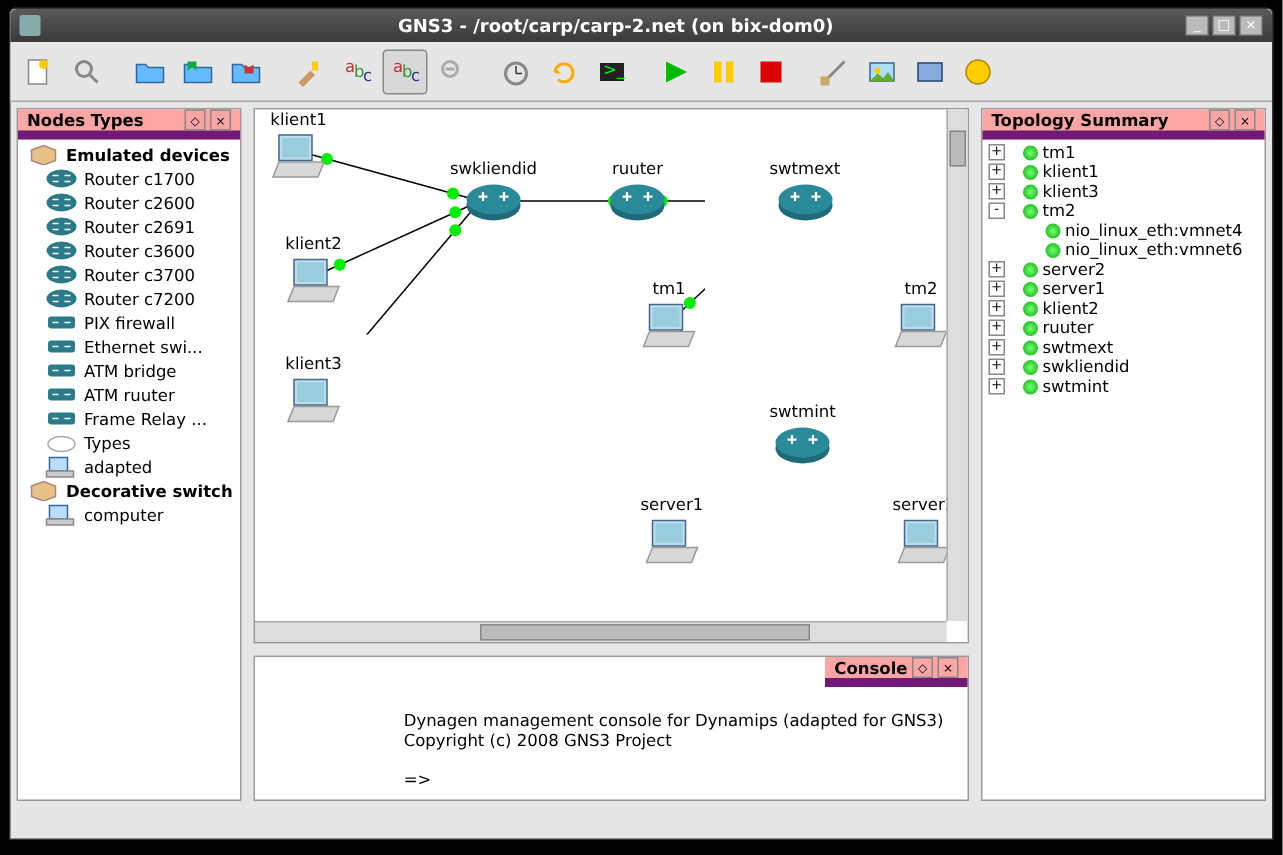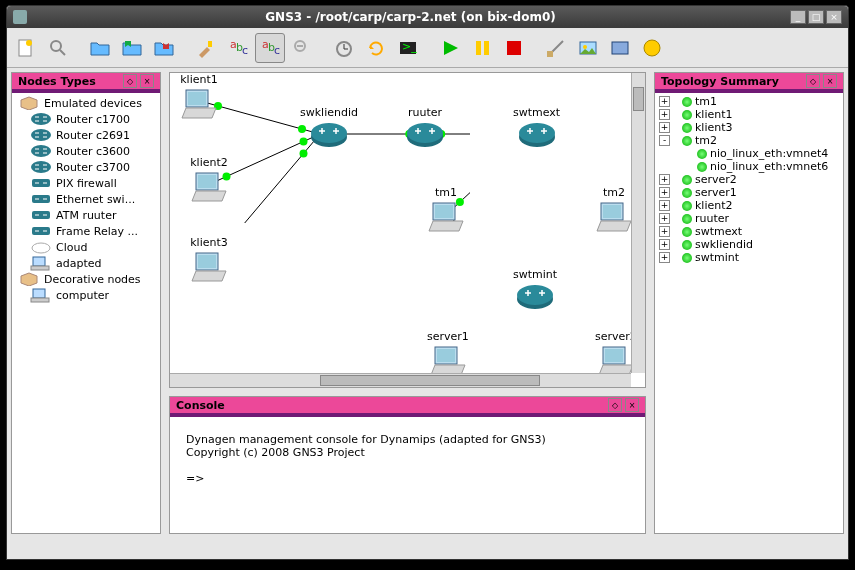--- a/index.html
+++ b/index.html
@@ -11,37 +11,37 @@
 .win-btn { width: 16px; height: 14px; margin-left: 2px; background: #bbb; border: 1px solid #666; display: flex; align-items: center; justify-content: center; font-size: 9px; cursor: pointer; }
 .menubar { height: 22px; display: flex; align-items: center; padding: 0 6px; background: #eee; border-bottom: 1px solid #ccc; }
 .menu-item { padding: 2px 8px; cursor: pointer; }
 .menu-item u { text-decoration: underline; }
 .toolbar { height: 40px; display: flex; align-items: center; padding: 0 4px; background: #e6e6e6; border-bottom: 1px solid #aaa; gap: 2px; }
 .tb-sep { width: 8px; }
 .tb-btn { width: 30px; height: 30px; border: 1px solid transparent; border-radius: 3px; display: flex; align-items: center; justify-content: center; cursor: pointer; }
 .tb-btn.active { border: 1px solid #888; background: #d8d8d8; }
 .body-row { display: flex; height: 470px; }
 .pane { background: #fff; border: 1px solid #999; margin: 4px; display: flex; flex-direction: column; }
-.pane-header { height: 20px; display: flex; align-items: center; padding: 0 6px; background: #ec4899; border-bottom: 4px solid #701a75; }
+.pane-header { height: 20px; display: flex; align-items: center; padding: 0 6px; background: #fca5a5; border-bottom: 6px solid #701a75; }
 .pane-title { flex: 1; font-weight: bold; }
 .pane-btn { width: 14px; height: 14px; border: 1px solid #888; margin-left: 3px; font-size: 8px; display: flex; align-items: center; justify-content: center; cursor: pointer; }
 .left-pane { width: 150px; height: 462px; }
 .tree { overflow-y: auto; flex: 1; padding: 2px; }
 .tree-item { display: flex; align-items: center; padding: 1px 2px; gap: 4px; cursor: pointer; white-space: nowrap; }
-.tree-item.cat { font-weight: normal; margin-left: 2px; }
+.tree-item.cat { font-weight: bold; margin-left: 2px; }
 .tree-item.child { margin-left: 14px; text-align: center; }
 .tree-ico { width: 22px; height: 14px; flex-shrink: 0; display: flex; align-items: center; justify-content: center; }
 .center-col { flex: 1; display: flex; flex-direction: column; }
 .canvas-pane { flex: 1; position: relative; overflow: hidden; }
 .canvas-inner { position: absolute; inset: 0; background: #fff; }
 .canvas-scroll-v { position: absolute; right: 0; top: 0; bottom: 14px; width: 14px; background: #ddd; border-left: 1px solid #aaa; }
 .canvas-scroll-h { position: absolute; left: 0; right: 14px; bottom: 0; height: 14px; background: #ddd; border-top: 1px solid #aaa; }
 .thumb-v { position: absolute; left: 1px; right: 1px; top: 14px; height: 24px; background: #bbb; border: 1px solid #888; }
 .thumb-h { position: absolute; top: 1px; bottom: 1px; left: 150px; width: 220px; background: #bbb; border: 1px solid #888; }
-.console-pane { height: 138px; }
+.console-pane { height: 97px; align-items: flex-end; }
 .console-text { flex: 1; padding: 16px; font-family: "DejaVu Sans", sans-serif; font-size: 11px; white-space: pre-wrap; }
 .right-pane { width: 190px; height: 462px; }
 .topo-tree { flex: 1; overflow-y: auto; padding: 2px; }
 .topo-item { display: flex; align-items: center; gap: 3px; padding: 0 2px; cursor: pointer; white-space: nowrap; }
 .topo-exp { width: 11px; height: 11px; border: 1px solid #888; display: flex; align-items: center; justify-content: center; font-size: 9px; line-height: 1; flex-shrink: 0; }
 .topo-dot { width: 10px; height: 10px; border-radius: 50%; background: radial-gradient(#7f7,#0a0); flex-shrink: 0; }
 .topo-child { margin-left: 38px; }
 .node { position: absolute; display: flex; flex-direction: column; align-items: center; }
 .node-label { font-size: 11px; margin-bottom: 2px; }
 svg.links { position: absolute; inset: 0; }
@@ -207,39 +207,57 @@
             </span>
             <span>Router c1700</span>
           </div>
           <div class="tree-item child">
             <span class="tree-ico">
               <svg width="22" height="14">
                 <ellipse cx="11" cy="7" rx="10" ry="6" fill="#2a7a8a"></ellipse>
                 <path d="M5 5l4 0M5 9l4 0M13 5l4 0M13 9l4 0" stroke="#fff" stroke-width="1"></path>
               </svg>
             </span>
-            <span>Router c2691</span>
+            <span>Router c2600</span>
           </div>
           <div class="tree-item child">
             <span class="tree-ico">
               <svg width="22" height="14">
                 <ellipse cx="11" cy="7" rx="10" ry="6" fill="#2a7a8a"></ellipse>
                 <path d="M5 5l4 0M5 9l4 0M13 5l4 0M13 9l4 0" stroke="#fff" stroke-width="1"></path>
               </svg>
             </span>
-            <span>Router c3600</span>
+            <span>Router c2691</span>
           </div>
           <div class="tree-item child">
             <span class="tree-ico">
               <svg width="22" height="14">
                 <ellipse cx="11" cy="7" rx="10" ry="6" fill="#2a7a8a"></ellipse>
                 <path d="M5 5l4 0M5 9l4 0M13 5l4 0M13 9l4 0" stroke="#fff" stroke-width="1"></path>
               </svg>
             </span>
+            <span>Router c3600</span>
+          </div>
+          <div class="tree-item child">
+            <span class="tree-ico">
+              <svg width="22" height="14">
+                <ellipse cx="11" cy="7" rx="10" ry="6" fill="#2a7a8a"></ellipse>
+                <path d="M5 5l4 0M5 9l4 0M13 5l4 0M13 9l4 0" stroke="#fff" stroke-width="1"></path>
+              </svg>
+            </span>
             <span>Router c3700</span>
+          </div>
+          <div class="tree-item child">
+            <span class="tree-ico">
+              <svg width="22" height="14">
+                <ellipse cx="11" cy="7" rx="10" ry="6" fill="#2a7a8a"></ellipse>
+                <path d="M5 5l4 0M5 9l4 0M13 5l4 0M13 9l4 0" stroke="#fff" stroke-width="1"></path>
+              </svg>
+            </span>
+            <span>Router c7200</span>
           </div>
           <div class="tree-item child">
             <span class="tree-ico">
               <svg width="22" height="14">
                 <rect x="2" y="3" width="18" height="8" rx="2" fill="#2a7a8a"></rect>
                 <path d="M5 7h4m4 0h4" stroke="#fff"></path>
               </svg>
             </span>
             <span>PIX firewall</span>
           </div>
@@ -252,55 +270,64 @@
             </span>
             <span>Ethernet swi...</span>
           </div>
           <div class="tree-item child">
             <span class="tree-ico">
               <svg width="22" height="14">
                 <rect x="2" y="3" width="18" height="8" rx="2" fill="#2a7a8a"></rect>
                 <path d="M5 7h4m4 0h4" stroke="#fff"></path>
               </svg>
             </span>
-            <span>ATM ruuter</span>
+            <span>ATM bridge</span>
           </div>
           <div class="tree-item child">
             <span class="tree-ico">
               <svg width="22" height="14">
                 <rect x="2" y="3" width="18" height="8" rx="2" fill="#2a7a8a"></rect>
                 <path d="M5 7h4m4 0h4" stroke="#fff"></path>
               </svg>
             </span>
+            <span>ATM ruuter</span>
+          </div>
+          <div class="tree-item child">
+            <span class="tree-ico">
+              <svg width="22" height="14">
+                <rect x="2" y="3" width="18" height="8" rx="2" fill="#2a7a8a"></rect>
+                <path d="M5 7h4m4 0h4" stroke="#fff"></path>
+              </svg>
+            </span>
             <span>Frame Relay ...</span>
           </div>
           <div class="tree-item child">
             <span class="tree-ico">
               <svg width="22" height="14">
                 <ellipse cx="11" cy="8" rx="9" ry="5" fill="#fff" stroke="#aaa"></ellipse>
               </svg>
             </span>
-            <span>Cloud</span>
+            <span>Types</span>
           </div>
           <div class="tree-item child">
             <span class="tree-ico">
               <svg width="22" height="16">
                 <rect x="3" y="2" width="12" height="9" fill="#bdf" stroke="#369"></rect>
                 <rect x="1" y="11" width="18" height="4" fill="#ccc" stroke="#888"></rect>
               </svg>
             </span>
             <span>adapted</span>
           </div>
           <div class="tree-item cat">
             <span class="tree-ico">
               <svg width="20" height="14">
                 <path d="M2 4l8-3 8 3v7l-8 3-8-3z" fill="#e8c088" stroke="#a87"></path>
               </svg>
             </span>
-            <span>Decorative nodes</span>
+            <span>Decorative switch</span>
           </div>
           <div class="tree-item child">
             <span class="tree-ico">
               <svg width="22" height="16">
                 <rect x="3" y="2" width="12" height="9" fill="#bdf" stroke="#369"></rect>
                 <rect x="1" y="11" width="18" height="4" fill="#ccc" stroke="#888"></rect>
               </svg>
             </span>
             <span>computer</span>
           </div>

